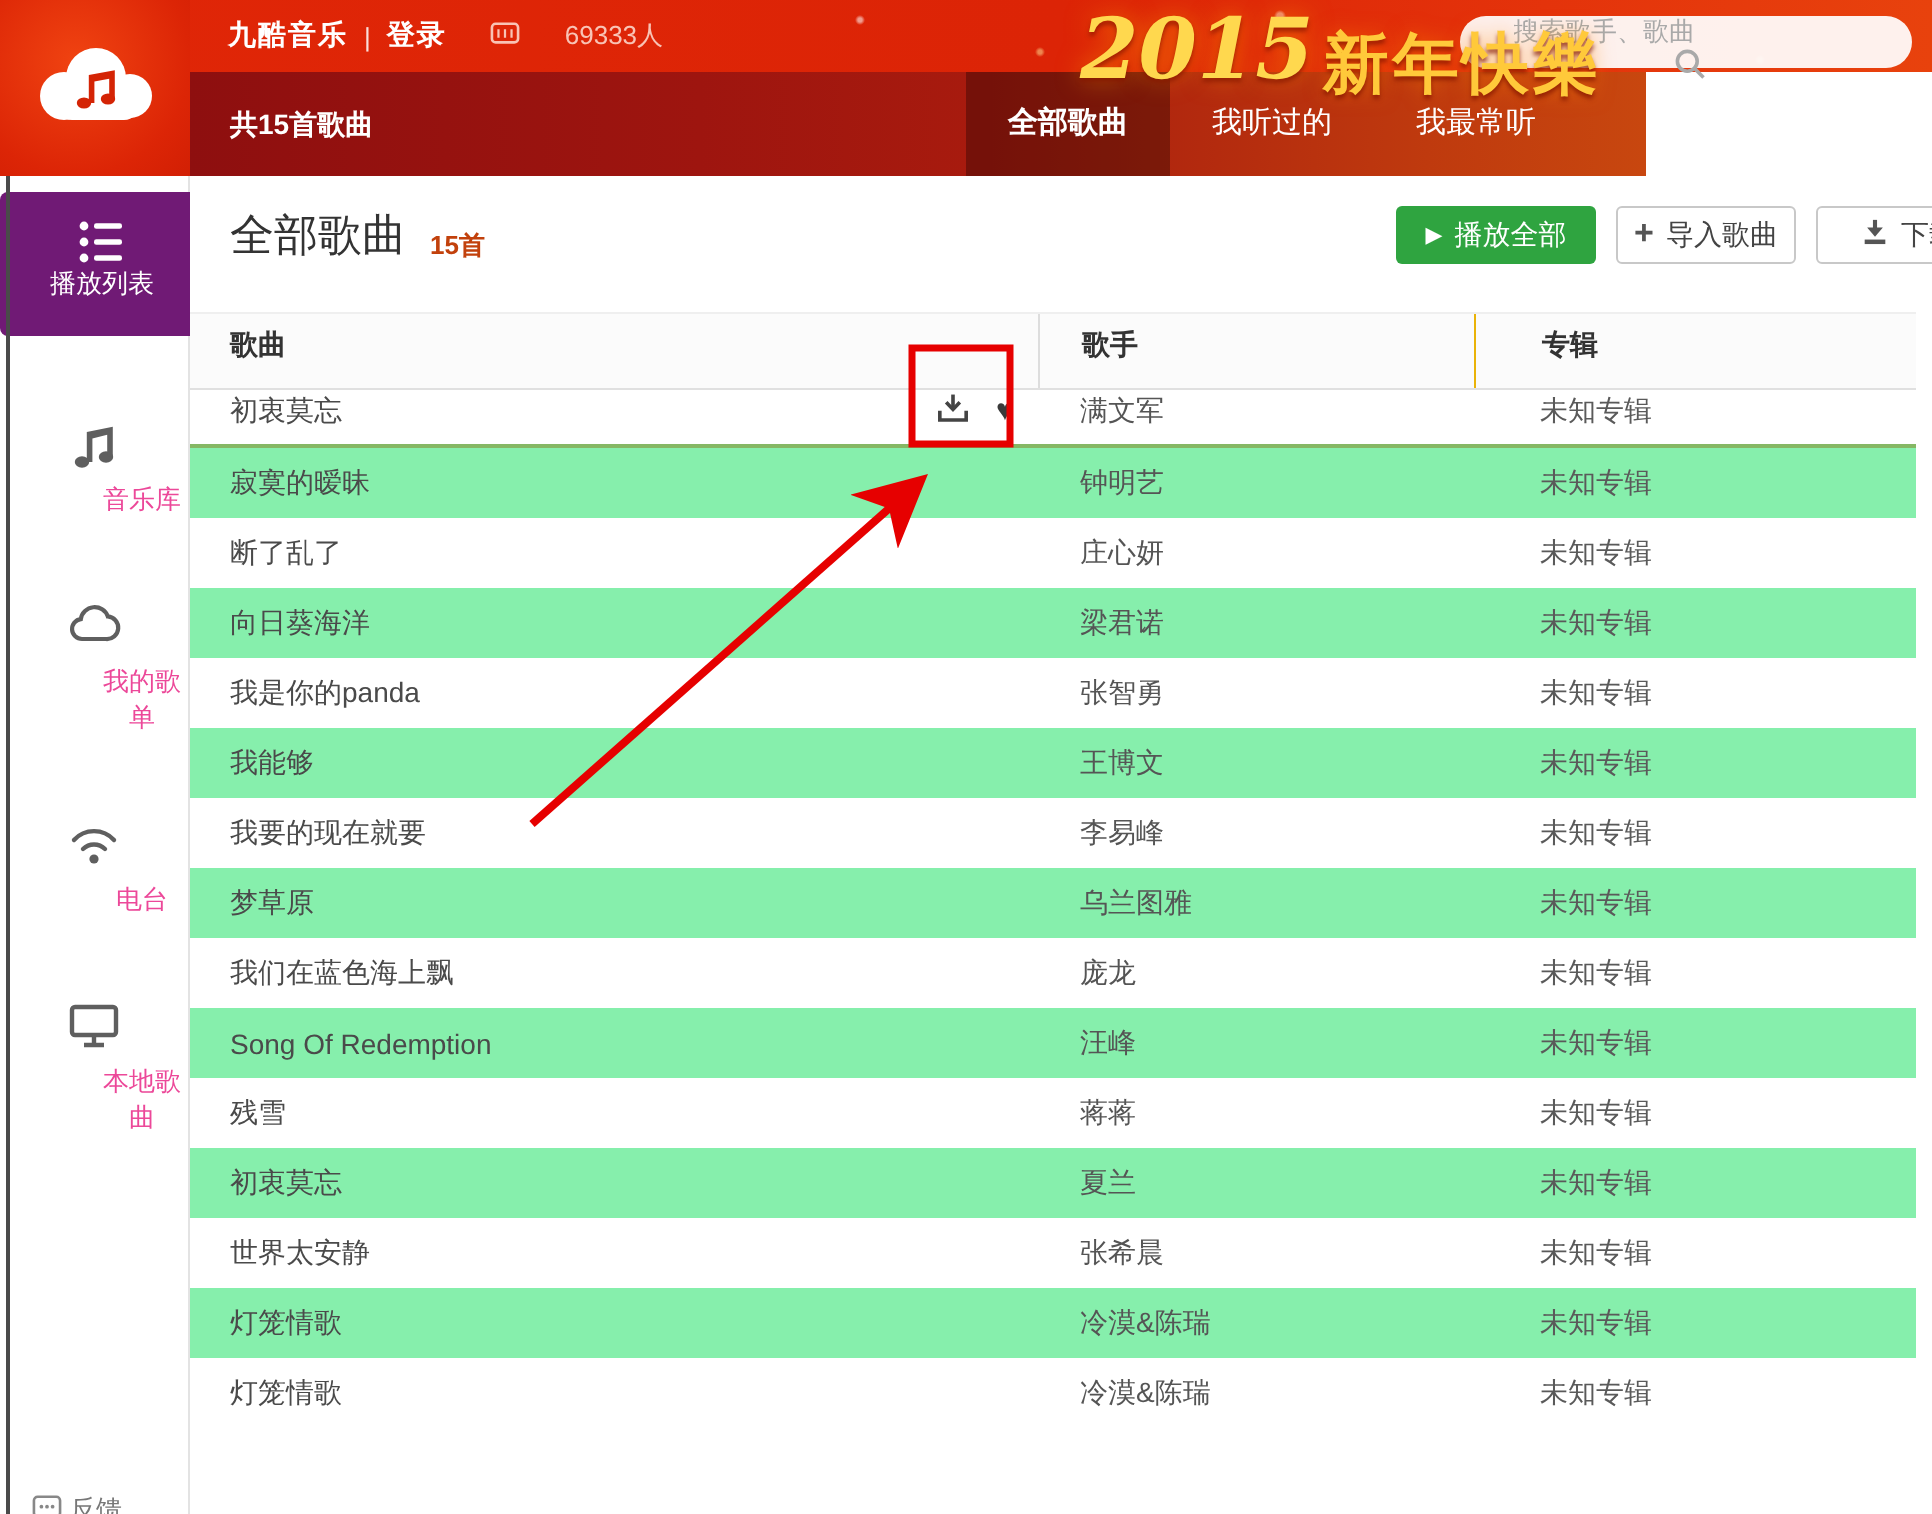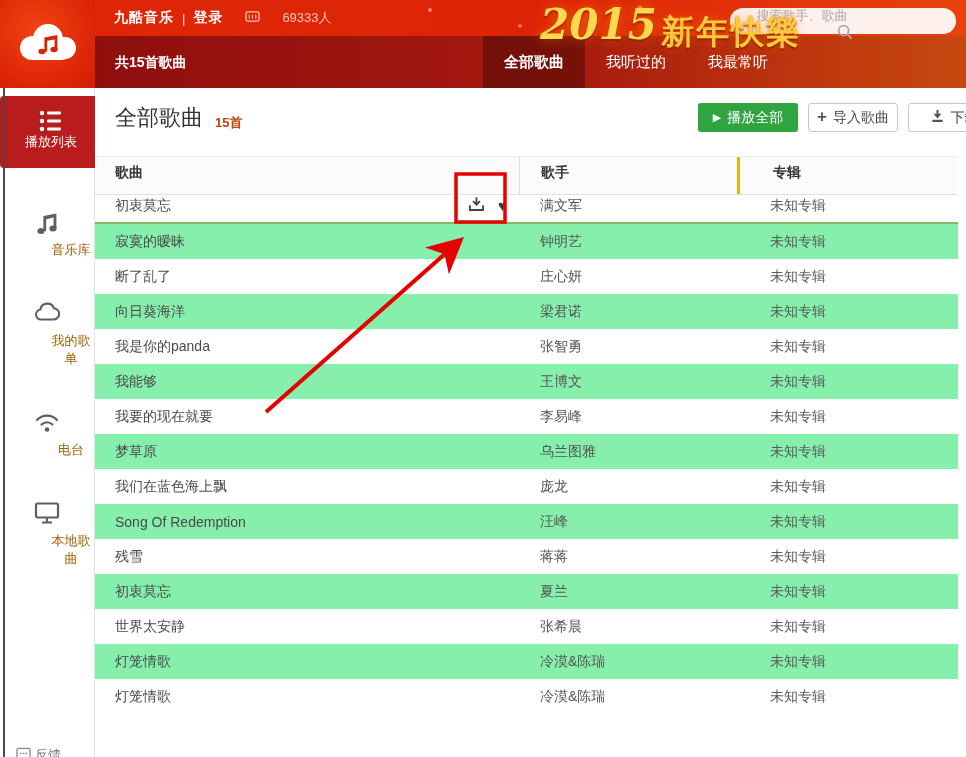--- a/index.html
+++ b/index.html
@@ -14,21 +14,21 @@
       radial-gradient(circle at 520px 26px, rgba(255,230,150,.5) 1px, transparent 2.5px),
       radial-gradient(circle at 640px 8px, rgba(255,255,255,.45) 1.5px, transparent 3px),
       radial-gradient(circle at 880px 30px, rgba(255,200,120,.4) 1px, transparent 2.5px),
       linear-gradient(90deg,#e02607 0%, #dc2406 55%, #e4330b 80%, #e8420d 100%);
     display:flex; align-items:center; padding-left:114px; color:#fff; }
   .topbar .brand { font-size:14px; font-weight:bold; letter-spacing:1px; }
   .topbar .sep { margin:0 8px; opacity:.85; font-size:13px; }
   .topbar .login { font-size:14px; font-weight:bold; letter-spacing:1px; }
   .topbar .count-wrap { display:flex; align-items:center; margin-left:22px; gap:22px; color:rgba(255,235,225,.8); font-size:13px; }
 
-  .subbar { position:absolute; left:95px; top:36px; width:871px; height:52px;
+  .subbar { position:absolute; left:95px; top:36px; width:728px; height:52px;
     background:linear-gradient(90deg,#8e0f0f 0%, #9e150f 35%, #a81b0e 55%, #bf3a0e 85%, #c8470f 100%); }
   .subbar .song-count { position:absolute; left:20px; top:0; line-height:52px; color:#fff; font-size:14px; font-weight:bold; }
   .tabs { position:absolute; left:388px; top:0; height:52px; display:flex; }
   .tab { padding:0 21px; line-height:52px; color:#fff; font-size:15px; cursor:pointer; }
   .tab.active { background:rgba(20,0,0,.34); font-weight:bold; }
 
   
   .logo-block { position:absolute; left:0; top:0; width:95px; height:88px;
     background:radial-gradient(circle at 40% 35%, #f04311 0%, #dc2506 70%, #d21f04 100%); 
     display:flex; align-items:center; justify-content:center; }
@@ -44,27 +44,27 @@
   .search { position:absolute; left:730px; top:8px; width:226px; height:26px; border-radius:14px;
     background:rgba(255,255,255,.93); display:flex; align-items:center; padding:0 9px 0 12px; z-index:4;flex-direction:column; }
   .search input { flex:1; border:none; outline:none; background:transparent; font-size:13px; color:#666;
     font-family:"Liberation Sans", sans-serif; }
   .search input::placeholder { color:#a9a9a9; }
 
   
   .sidebar { position:absolute; left:0; top:88px; width:95px; height:669px; background:#fff;
     border-right:1px solid #e3e3e3; }
   .edge-line { position:absolute; left:3px; top:88px; width:2px; height:669px; background:#4a4a4a; z-index:2; }
-  .side-active { margin:8px auto 0; width:102px; height:72px; background:#b91c1c; border-radius:4px;
+  .side-active { margin:8px auto 0; width:102px; height:72px; background:#701a75; border-radius:4px;
     color:#fff; text-align:center; cursor:pointer; }
   .side-active .ic { padding-top:13px; height:37px; }
   .side-active .lb { font-size:13px; }
   .side-item { text-align:center; color:#555; margin-top:42px; cursor:pointer; }
   .side-item .ic { height:28px; }
-  .side-item .lb { font-size:13px; margin-top:3px; color:#a16207;margin-left:48px; }
+  .side-item .lb { font-size:13px; margin-top:3px; color:#ec4899;margin-left:48px; }
   .feedback { position:absolute; left:16px; bottom:-7px; color:#777; font-size:13px;
     display:flex; align-items:center; gap:4px; cursor:pointer; }
 
   
   .main { position:absolute; left:95px; top:88px; width:871px; height:669px; background:#fff; }
   .page-title { position:absolute; left:20px; top:15px; font-size:22px; color:#333; }
   .page-count { position:absolute; left:120px; top:26px; font-size:13px; color:#c2410c;font-weight:bold; }
   .btn { position:absolute; top:15px; height:29px; border-radius:3px; font-size:14px;
     display:flex; align-items:center; justify-content:center; gap:6px; cursor:pointer; }
   .btn-play { left:603px; width:100px; background:#2fa440; color:#fff; }
@@ -72,21 +72,21 @@
   .btn-light { background:#fff; border:1px solid #c8c8c8; color:#444; }
   .btn-import { left:713px; width:90px; }
   .btn-import .plus { font-weight:bold; font-size:17px; color:#555; position:relative; top:-1px; }
   .btn-download { left:813px; width:92px; }
 
   .thead { position:absolute; left:0; top:68px; width:863px; height:39px; background:#fbfbfb;
     border-top:1px solid #efefef; border-bottom:1px solid #e0e0e0;
     display:grid; grid-template-columns:424px 218px 1fr; font-size:14px; color:#333; font-weight:bold; }
   .thead .hc { line-height:31px; padding-left:20px; }
   .thead .hc2 { border-left:1px solid #ddd; padding-left:21px; }
-  .thead .hc3 { border-left:3px solid #eab308; padding-left:33px; }
+  .thead .hc3 { border-left:1px solid #eab308; padding-left:33px; }
 
   .tbody { position:absolute; left:0; top:101px; width:863px; }
   .row { display:grid; grid-template-columns:424px 218px 1fr; height:35px; align-items:center;
     font-size:14px; color:#555; position:relative; cursor:pointer; }
   .row.alt { background:#86efac; }
   .row.first { height:35px; border-bottom:2px solid #85b764; }
   .row .c1 { padding-left:20px; color:#4a4a4a; }
   .row .c2 { padding-left:21px; }
   .row .c3 { padding-left:33px; color:#5a5a5a; }
   .row-actions { position:absolute; left:373px; top:0; height:100%; display:flex; align-items:center; gap:13px; }

